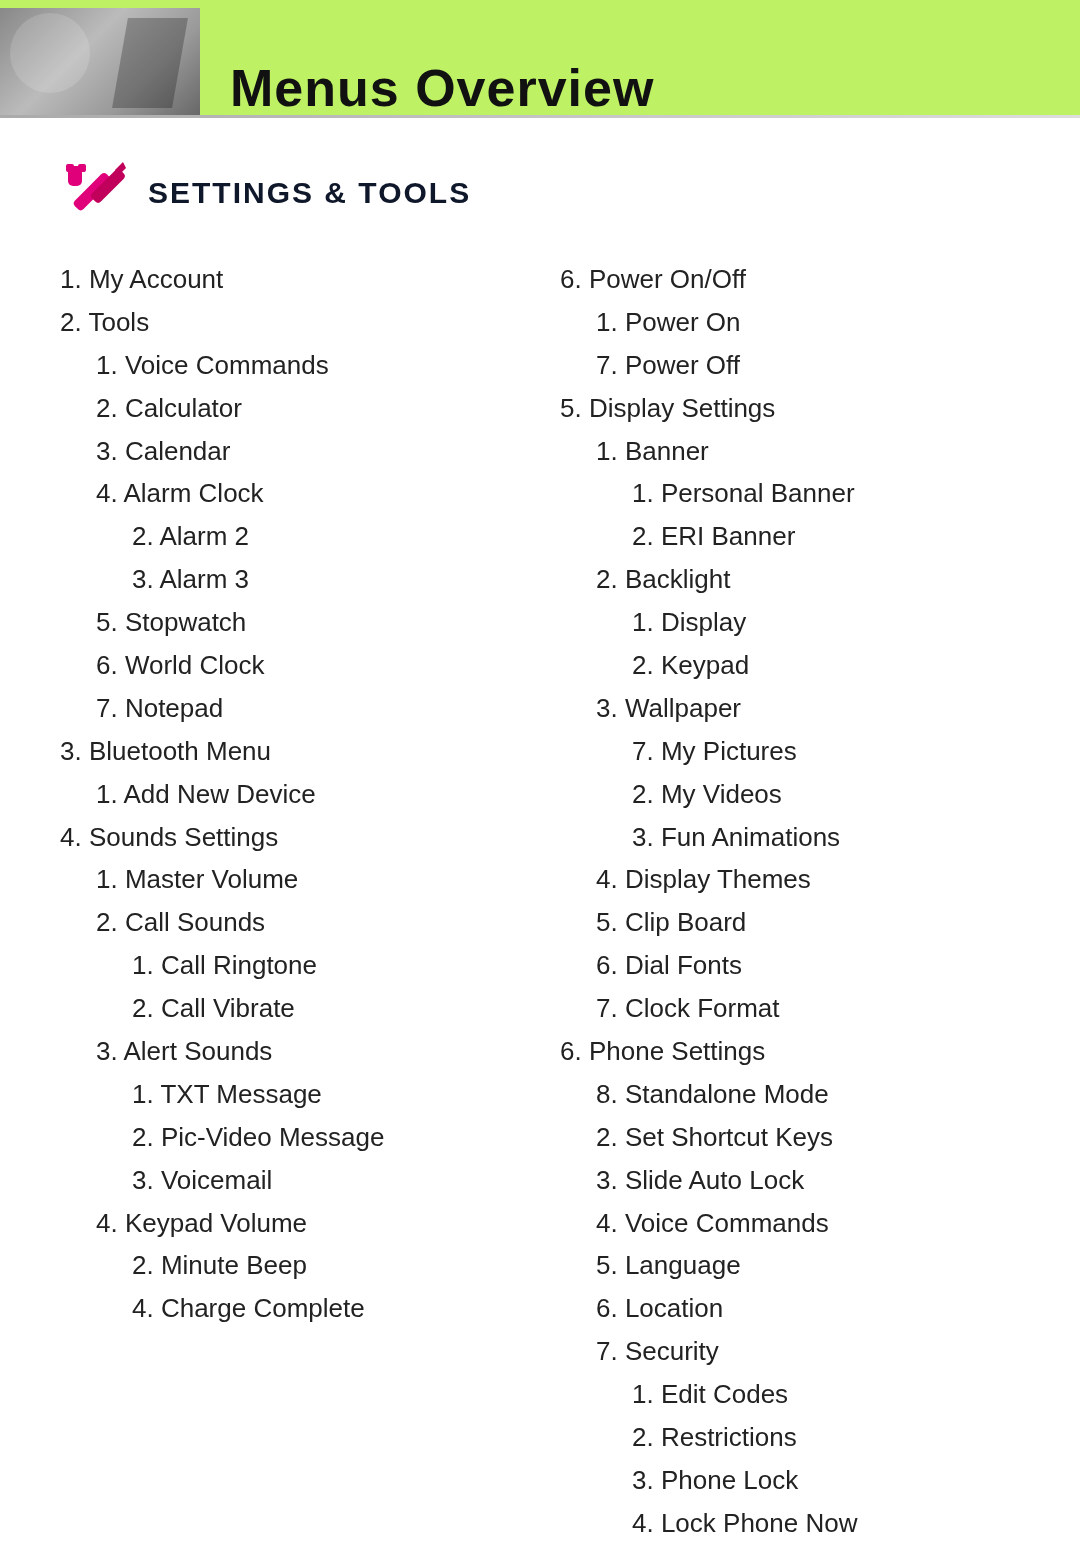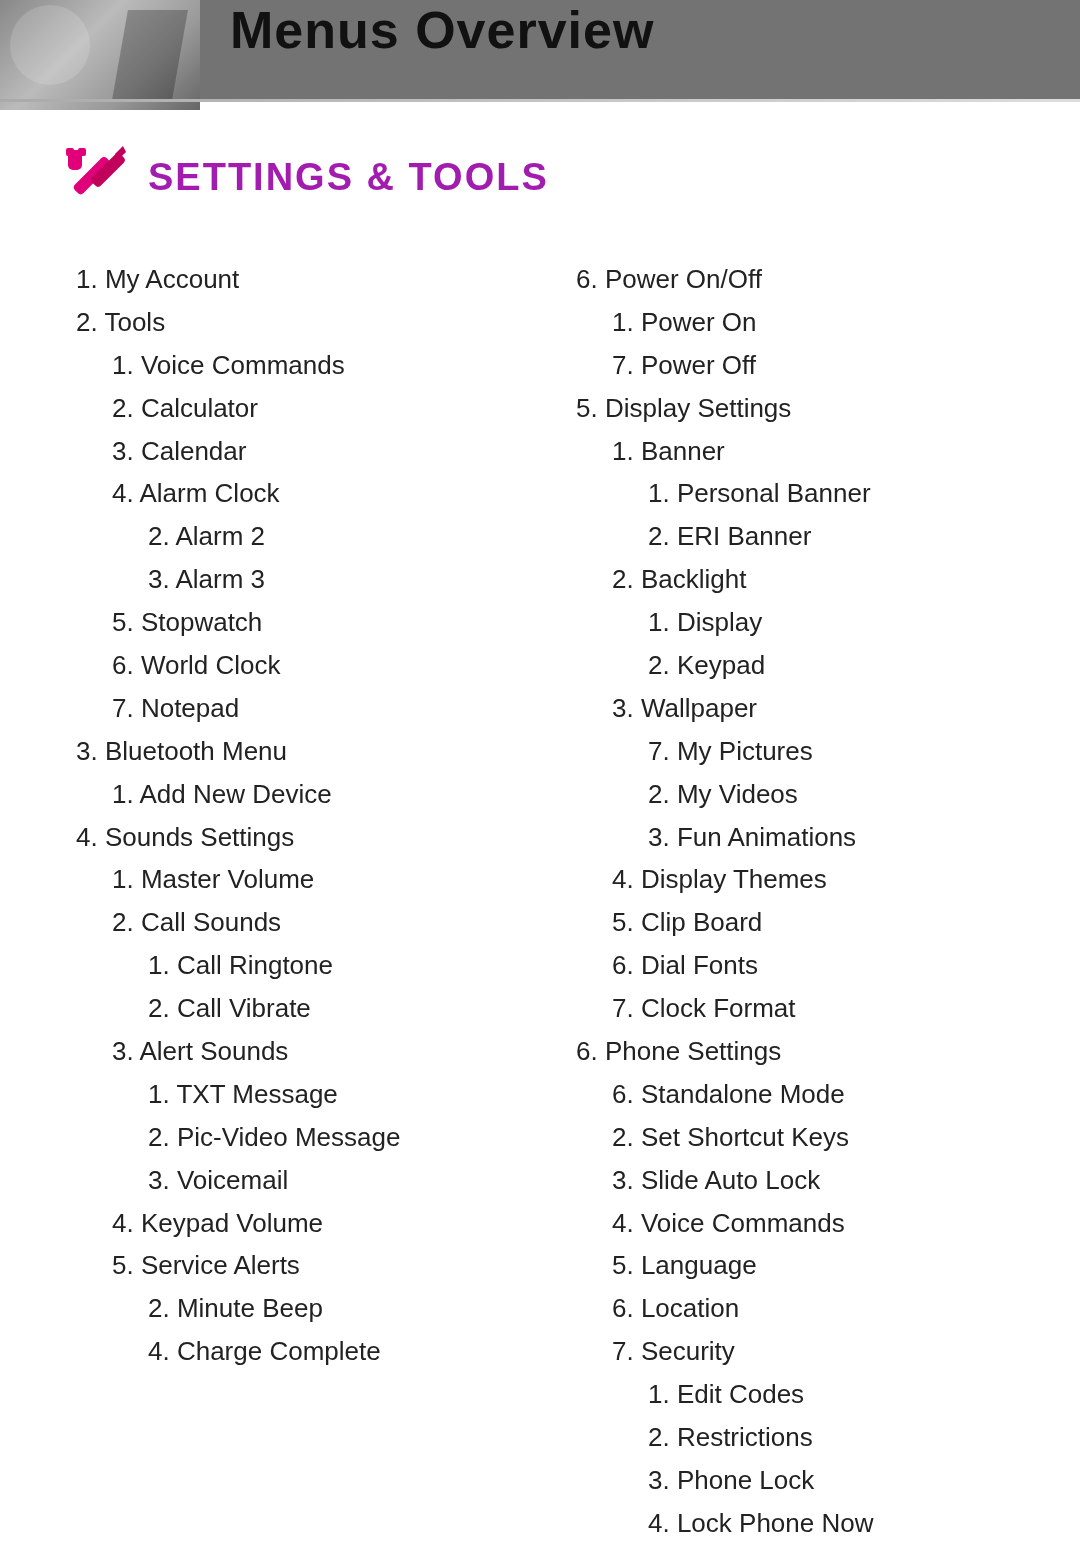--- a/index.html
+++ b/index.html
@@ -9,24 +9,24 @@
       background: #fff;
       font-family: Arial, Helvetica, sans-serif;
       font-size: 28px;
       color: #222;
       position: relative;
     }
 
     
     .header {
       position: relative;
-      height: 102px;
-      background: #737373;
+      height: 118px;
+      background: #bef264;
       display: flex;
-      align-items: flex-start;
+      align-items: flex-end;
     }
     .header-image {
       width: 200px;
       height: 110px;
       background: linear-gradient(135deg, #888 0%, #bbb 40%, #999 70%, #666 100%);
       position: relative;
       overflow: hidden;
     }
     .header-image::before {
       content: '';
@@ -75,23 +75,23 @@
       width: 70px;
       height: 70px;
       margin-right: 18px;
       position: relative;
     }
     .section-icon svg {
       width: 70px;
       height: 70px;
     }
     .section-title {
-      font-size: 38px;
+      font-size: 30px;
       font-weight: bold;
-      color: #a21caf;
+      color: #0f172a;
       letter-spacing: 2px;
       text-transform: uppercase;
     }
 
     
     .columns {
       display: flex;
       gap: 40px;
       align-items: flex-start;
     }
@@ -99,21 +99,21 @@
       flex: 1;
     }
     .col-right {
       flex: 1;
     }
 
     
     ul.menu-list {
       list-style: none;
       padding: 0;
-      margin: 16px;
+      margin: 0;
     }
     ul.menu-list li {
       line-height: 1.65;
       font-size: 26px;
       color: #222;
     }
     .l1 { padding-left: 0; font-size: 27px; }
     .l2 { padding-left: 36px; font-size: 26px; }
     .l3 { padding-left: 72px; font-size: 25px; }
   </style>
@@ -168,21 +168,20 @@
           <li class="l1">4.  Sounds Settings</li>
           <li class="l2">1.  Master Volume</li>
           <li class="l2">2.  Call Sounds</li>
           <li class="l3">1.  Call Ringtone</li>
           <li class="l3">2.  Call Vibrate</li>
           <li class="l2">3.  Alert Sounds</li>
           <li class="l3">1.  TXT Message</li>
           <li class="l3">2.  Pic-Video Message</li>
           <li class="l3">3.  Voicemail</li>
           <li class="l2">4.  Keypad Volume</li>
-          <li class="l2">5.  Service Alerts</li>
           <li class="l3">2.  Minute Beep</li>
           <li class="l3">4.  Charge Complete</li>
         </ul>
     </div>
 
     <div class="col-right">
       <ul class="menu-list" id="right-list">
           <li class="l1">6.  Power On/Off</li>
           <li class="l2">1.  Power On</li>
           <li class="l2">7.  Power Off</li>
@@ -195,21 +194,21 @@
           <li class="l3">2.  Keypad</li>
           <li class="l2">3.  Wallpaper</li>
           <li class="l3">7.  My Pictures</li>
           <li class="l3">2.  My Videos</li>
           <li class="l3">3.  Fun Animations</li>
           <li class="l2">4.  Display Themes</li>
           <li class="l2">5.  Clip Board</li>
           <li class="l2">6.  Dial Fonts</li>
           <li class="l2">7.  Clock Format</li>
           <li class="l1">6.  Phone Settings</li>
-          <li class="l2">6.  Standalone Mode</li>
+          <li class="l2">8.  Standalone Mode</li>
           <li class="l2">2.  Set Shortcut Keys</li>
           <li class="l2">3.  Slide Auto Lock</li>
           <li class="l2">4.  Voice Commands</li>
           <li class="l2">5.  Language</li>
           <li class="l2">6.  Location</li>
           <li class="l2">7.  Security</li>
           <li class="l3">1.  Edit Codes</li>
           <li class="l3">2.  Restrictions</li>
           <li class="l3">3.  Phone Lock</li>
           <li class="l3">4.  Lock Phone Now</li>

